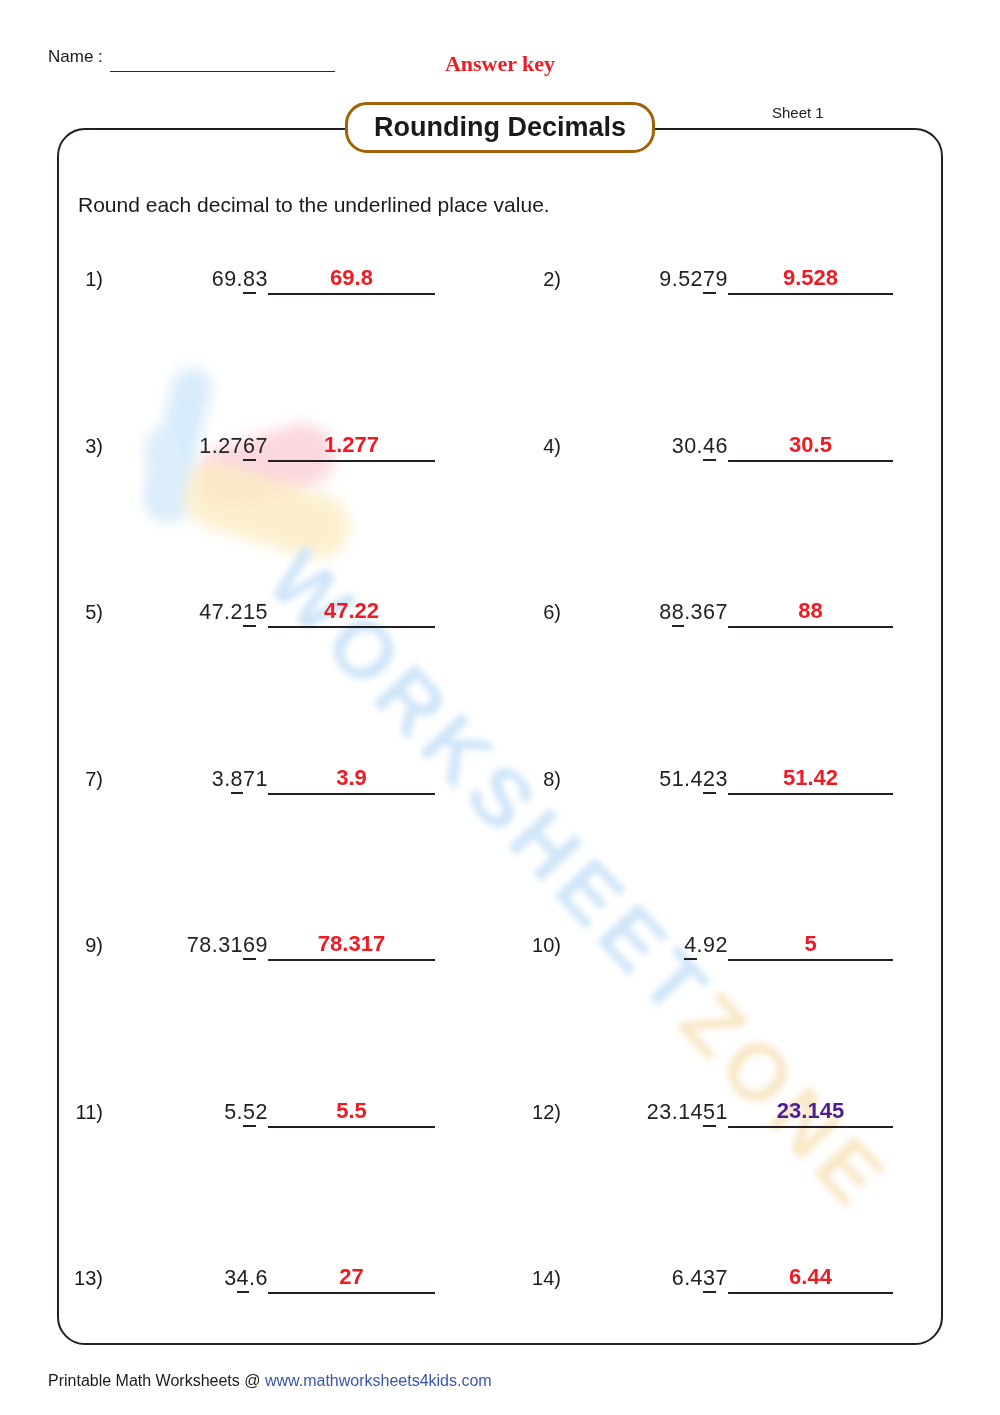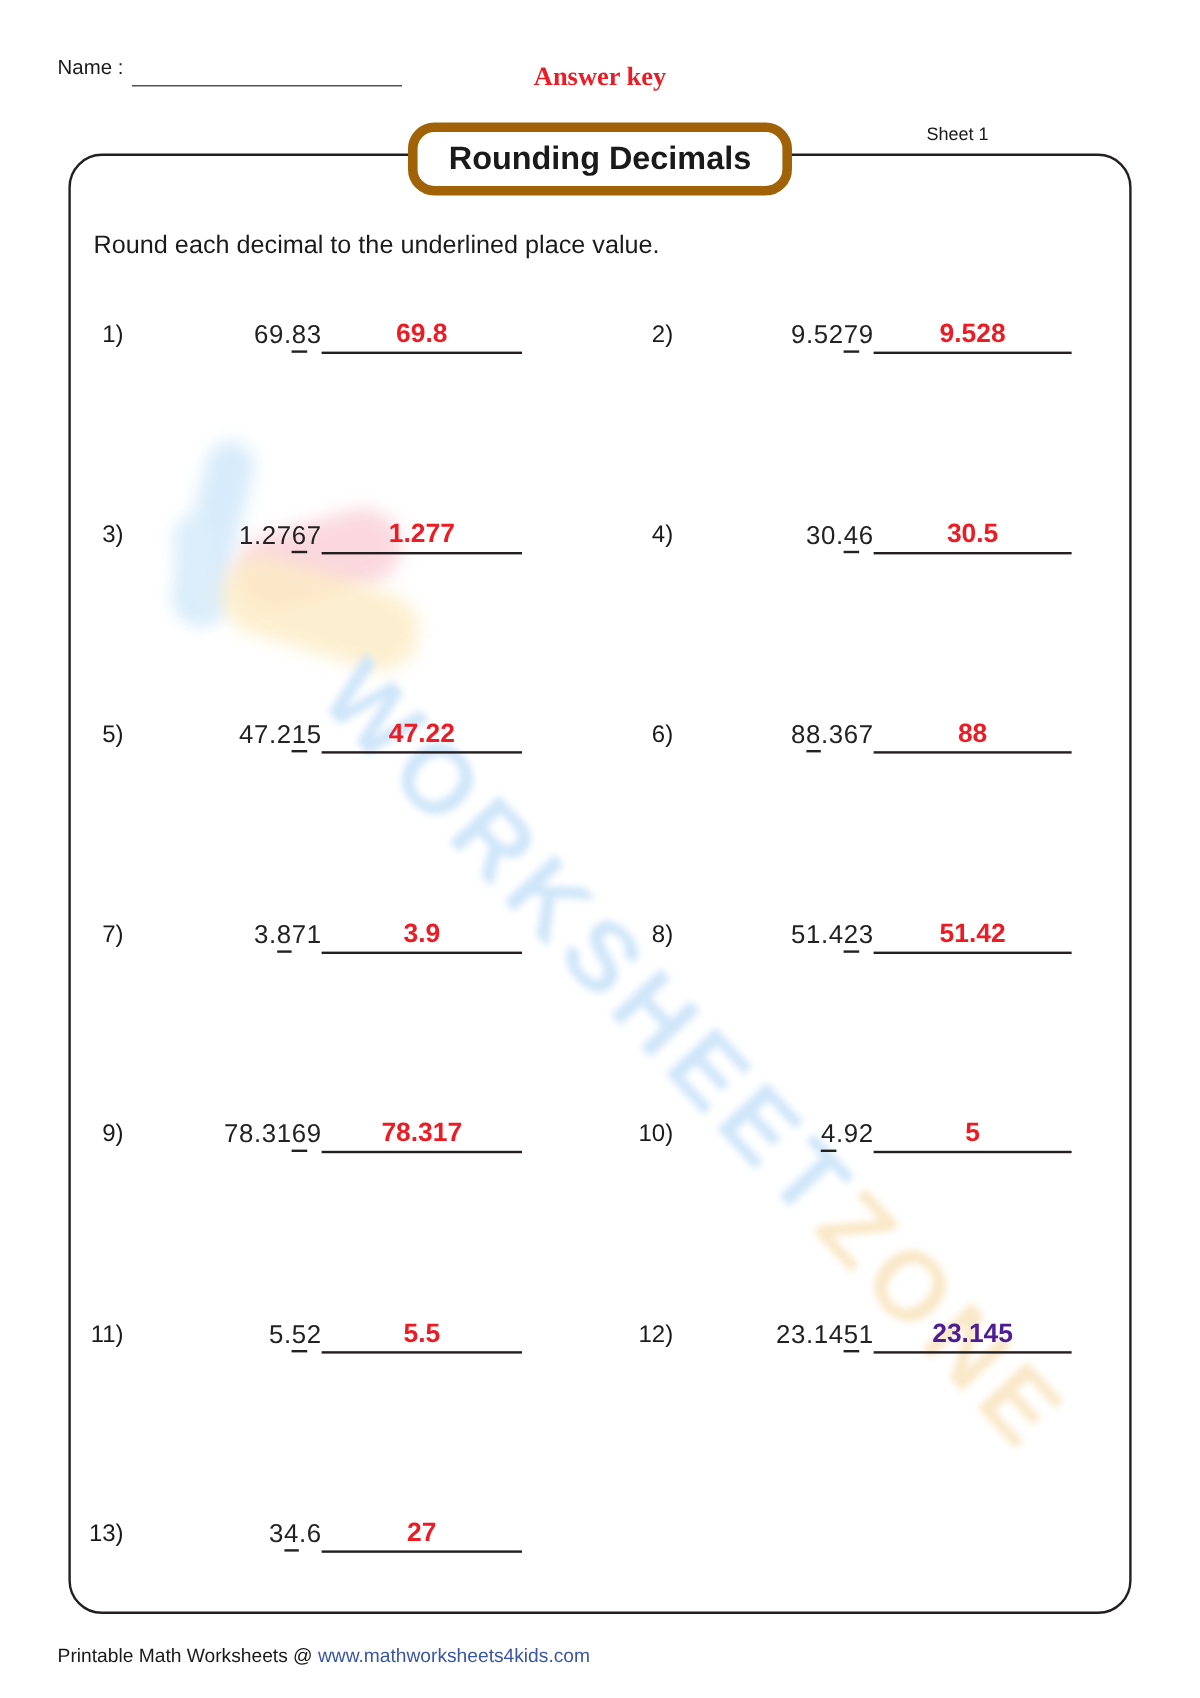--- a/index.html
+++ b/index.html
@@ -53,21 +53,21 @@
   }
   .sheet-label { position: absolute; left: 772px; top: 104px; font-size: 15px; }
 
   
   .main-box {
     position: absolute; left: 57px; top: 128px; width: 886px; height: 1217px;
     border: 2px solid #231f20; border-radius: 28px; background: transparent;
   }
   .title-pill {
     position: absolute; left: 50%; top: 102px; transform: translateX(-50%);
-    background: #ffffff; border: 8px solid #a16207; border-radius: 22px;
+    background: #ffffff; border: 3px solid #a16207; border-radius: 22px;
     padding: 7px 26px; font-size: 27px; font-weight: 700; white-space: nowrap;
   }
   .instruction { position: absolute; left: 78px; top: 193px; font-size: 21px; }
 
   
   .problems {
     position: absolute; left: 59px; top: 250px; width: 882px;
     display: grid; grid-template-columns: 441px 441px;
     grid-auto-rows: 166.5px;
   }
@@ -186,18 +186,23 @@
     <span class="p-q"><span>23.14</span><span class="u-digit">5</span><span>1</span></span>
     <span class="p-line"><span style="color: #4c1d95;">23.145</span></span>
   </div>
 
   <div class="problem col-l">
     <span class="p-num">13)</span>
     <span class="p-q"><span>3</span><span class="u-digit">4</span><span>.6</span></span>
     <span class="p-line"><span style="color: rgb(237, 28, 36);">27</span></span>
   </div>
 
+  <div class="problem col-r">
+    <span class="p-num">14)</span>
+    <span class="p-q"><span>6.4</span><span class="u-digit">3</span><span>7</span></span>
+    <span class="p-line"><span style="color: rgb(237, 28, 36);">6.44</span></span>
+  </div>
 </div>
 
   <div class="footer">
     <span>Printable Math Worksheets @ </span><a href="#" style="color: rgb(59, 85, 168);">www.mathworksheets4kids.com</a>
   </div>
 </div>
 
 </body></html>

